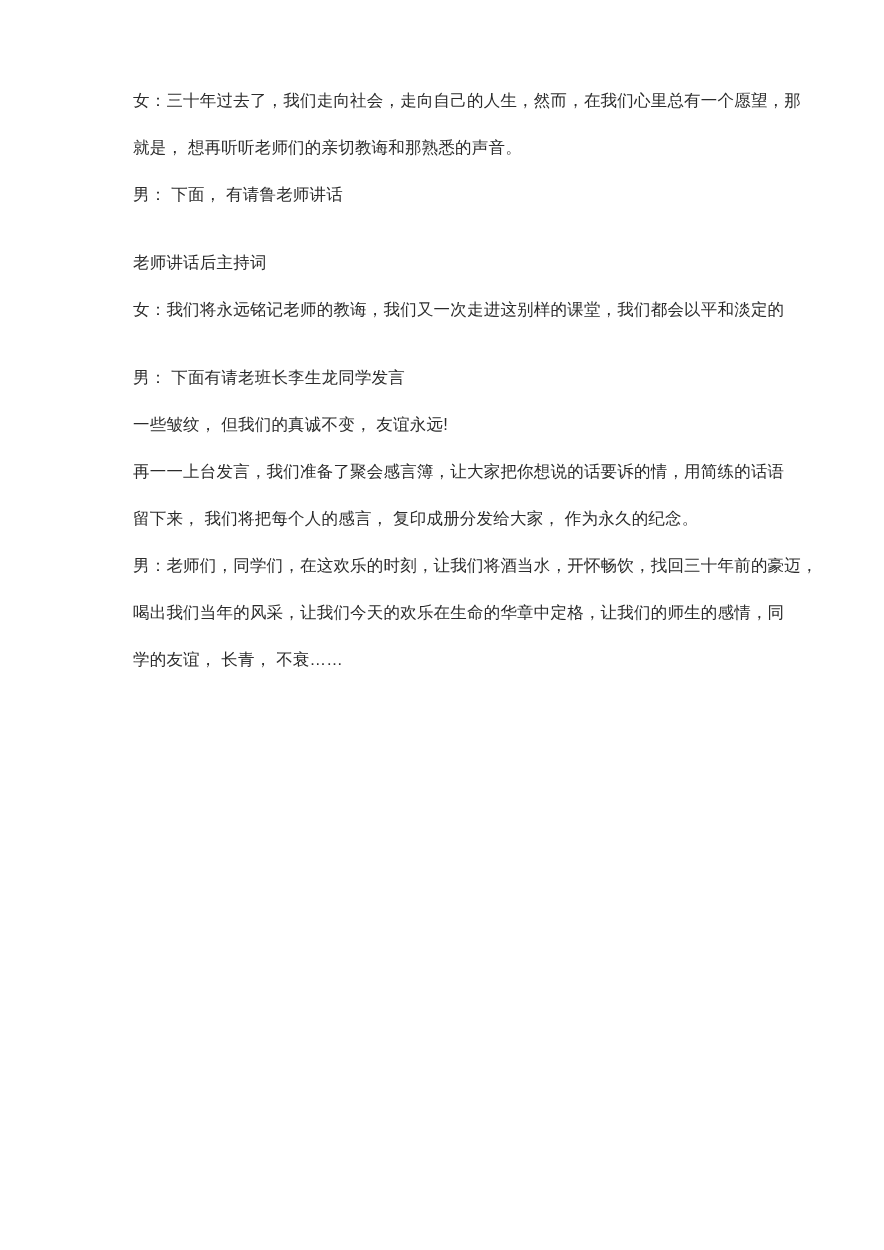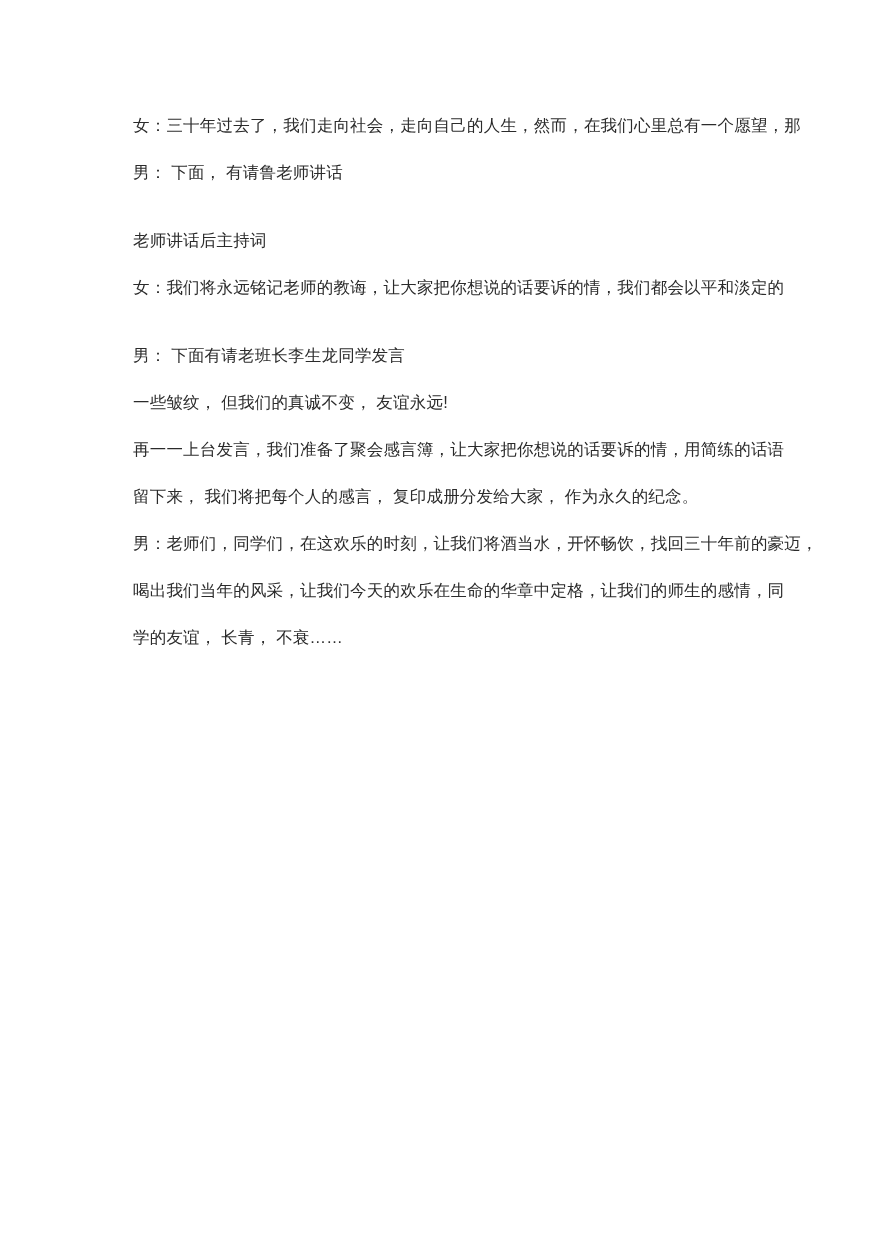--- a/index.html
+++ b/index.html
@@ -9,43 +9,44 @@
   }
   .page {
     position: relative;
     width: 884px;
     height: 1250px;
     background: #ffffff;
     overflow: hidden;
     font-family: "Liberation Sans", "DejaVu Sans", sans-serif;
   }
   .doc-body {
-    padding: 102px 120px 0 133px;
+    padding: 77px 120px 0 133px;
     color: #2b2b2b;
     font-size: 16.5px;
     line-height: 47px;
     letter-spacing: 0.2px;
   }
   .line {
     white-space: nowrap;
     height: 47px;
   }
   .line.gap {
     margin-top: 21px;
   }
 </style>
 </head>
 <body>
 
 <div class="page">
   <div class="doc-body">
     <div class="line">女：三十年过去了，我们走向社会，走向自己的人生，然而，在我们心里总有一个愿望，那</div>
+    <div class="line">就是， 想再听听老师们的亲切教诲和那熟悉的声音。</div>
     <div class="line">男： 下面， 有请鲁老师讲话</div>
     <div class="line gap">老师讲话后主持词</div>
-    <div class="line">女：我们将永远铭记老师的教诲，让大家把你想说的话要诉的情，我们都会以平和淡定的</div>
+    <div class="line">女：我们将永远铭记老师的教诲，我们又一次走进这别样的课堂，我们都会以平和淡定的</div>
     <div class="line gap">男： 下面有请老班长李生龙同学发言</div>
     <div class="line">一些皱纹， 但我们的真诚不变， 友谊永远!</div>
     <div class="line">再一一上台发言，我们准备了聚会感言簿，让大家把你想说的话要诉的情，用简练的话语</div>
     <div class="line">留下来， 我们将把每个人的感言， 复印成册分发给大家， 作为永久的纪念。</div>
     <div class="line">男：老师们，同学们，在这欢乐的时刻，让我们将酒当水，开怀畅饮，找回三十年前的豪迈，</div>
     <div class="line">喝出我们当年的风采，让我们今天的欢乐在生命的华章中定格，让我们的师生的感情，同</div>
     <div class="line">学的友谊， 长青， 不衰……</div>
   </div>
 </div>
 

